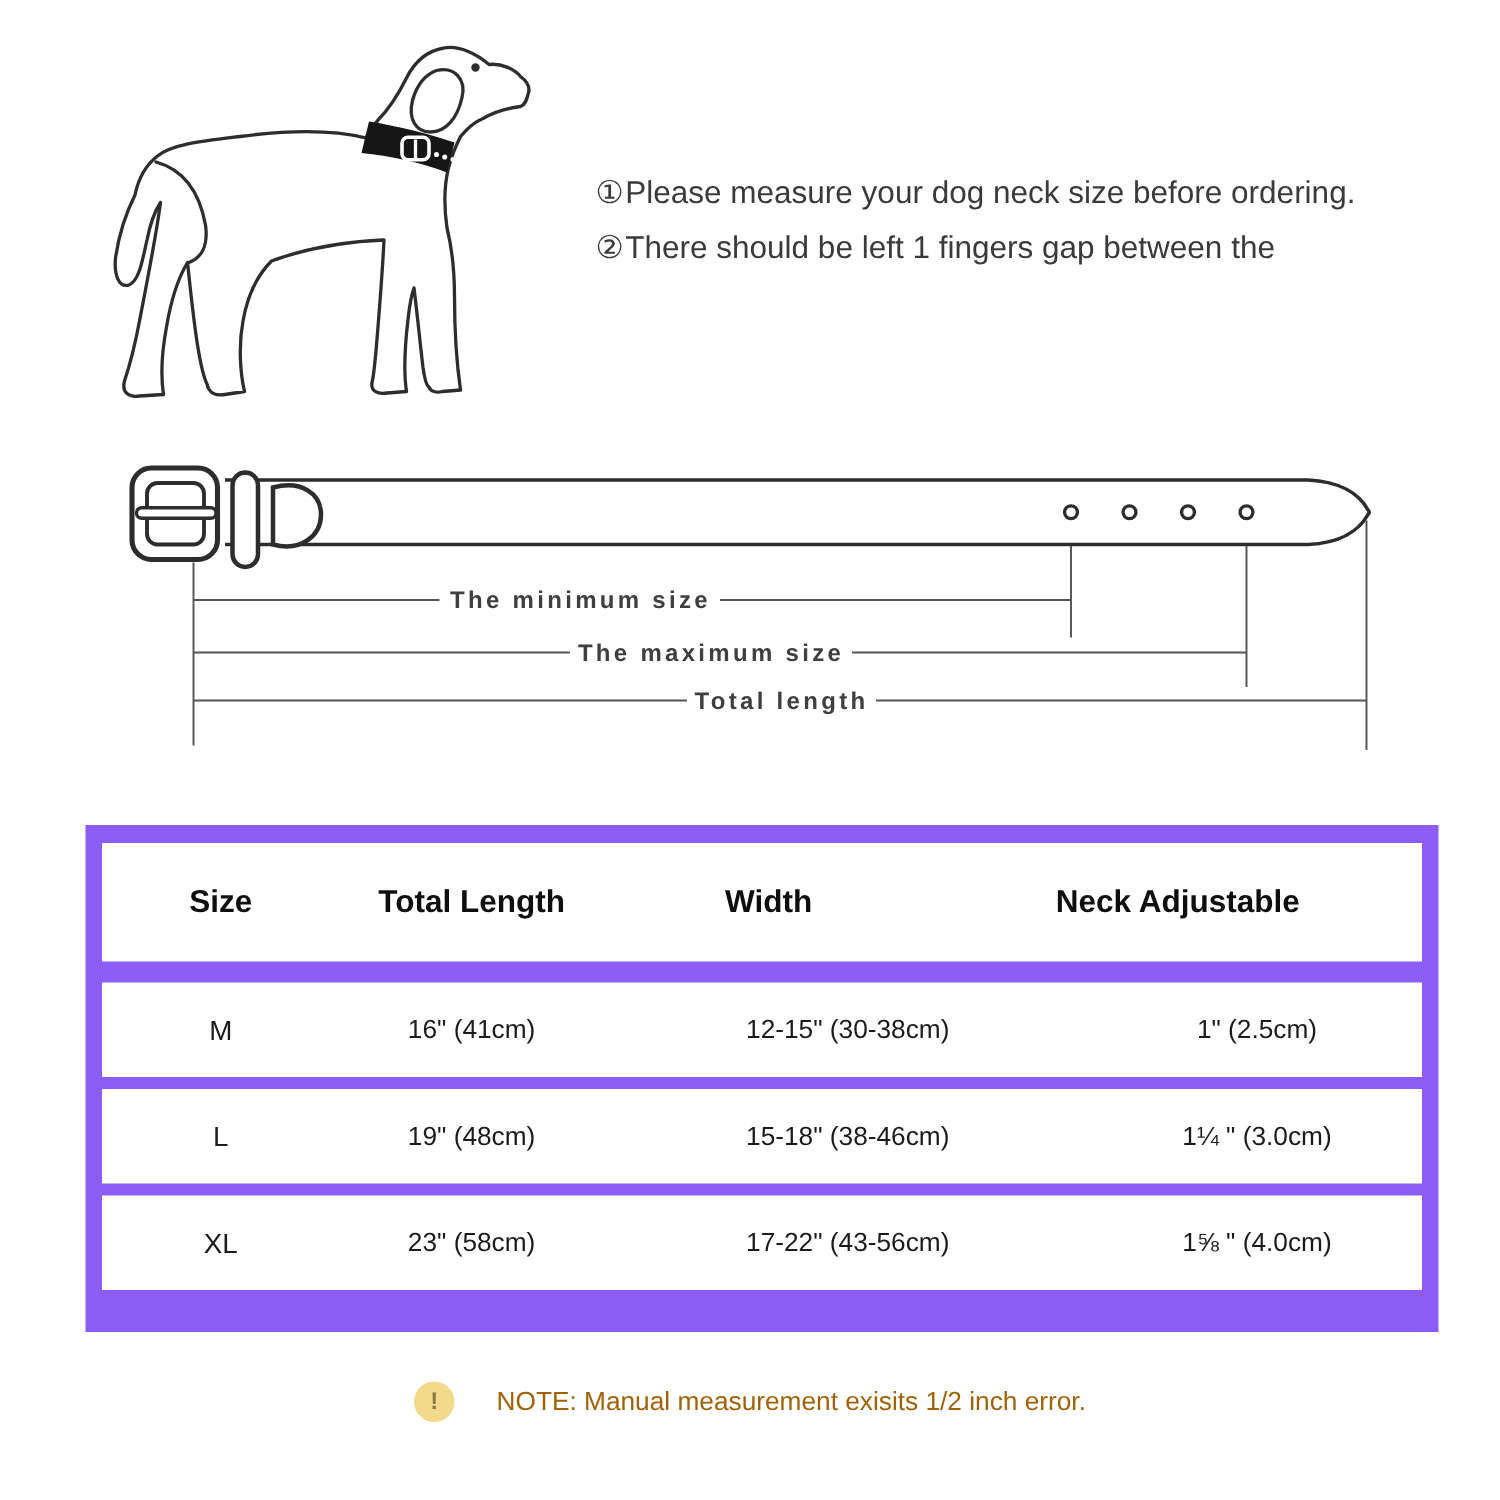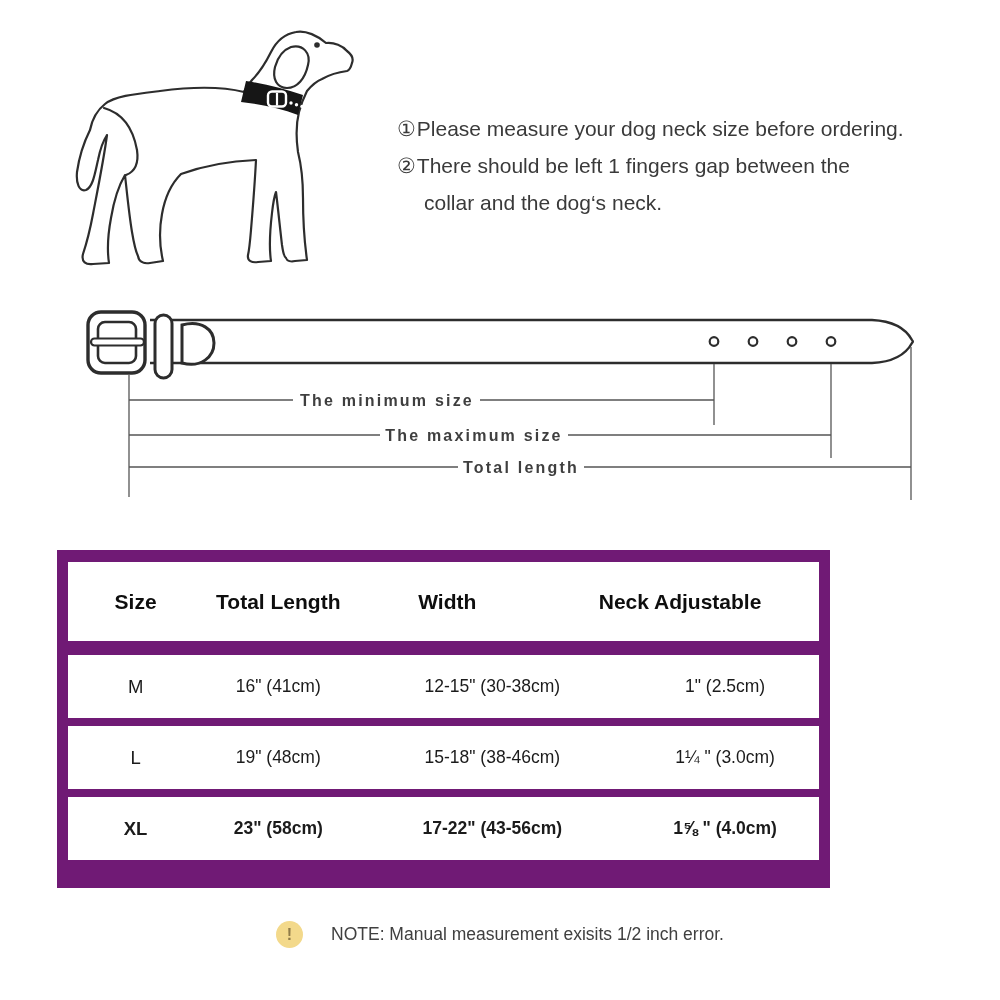--- a/index.html
+++ b/index.html
@@ -17,39 +17,39 @@
 
   
   #collar-diagram { left:0; top:295px; }
   #dog-figure { left:50px; top:8px; }
   .meas-text {
     font-family:"Liberation Sans", sans-serif; font-size:16px; font-weight:bold;
     fill:#3f3f3f; letter-spacing:2.2px; paint-order:stroke; stroke:#ffffff; stroke-width:5px;
   }
 
   
-  #size-table { left:57px; top:550px; width:773px; background:#701a75; padding:12px 11px; box-sizing:border-box; }
+  #size-table { left:57px; top:550px; width:902px; background:#8b5cf6; padding:12px 11px; box-sizing:border-box; }
   .t-row { background:#ffffff; display:flex; align-items:center; width:100%; }
   .t-header { height:79px; margin-bottom:14px; }
   .t-header .cell { font-weight:bold; font-size:21px; color:#0e0e0e; }
   .t-data { height:63px; margin-bottom:8px; }
-  .t-data:last-child { margin-bottom:16px;font-weight:bold; }
+  .t-data:last-child { margin-bottom:16px; }
   .t-data .cell { font-size:17.5px; color:#1b1b1b; }
   .t-data .c0 { font-size:18.5px; }
   .cell { text-align:center; }
   .c0 { width:18%; } .c1 { width:20%; } .c2 { width:37%; } .c3 { width:25%; }
 
   
   #note-row { left:0; top:921px; width:1000px; display:flex; justify-content:center; align-items:center; gap:12px; }
   .note-icon {
     width:27px; height:27px; border-radius:50%; background:#f3d98b; color:#8f7b49;
     display:flex; align-items:center; justify-content:center;
     font-size:16px; font-weight:bold; flex:0 0 auto;
   }
-  .note-text { font-size:17.5px; color:#404040;margin-left:16px; }
+  .note-text { font-size:17.5px; color:#a16207;margin-left:16px; }
 </style>
 </head>
 <body>
 
 <svg id="dog-figure" class="abs" width="330" height="272" viewBox="0 0 330 272">
   <g fill="#ffffff" stroke="#2d2d2d" stroke-width="2.2" stroke-linecap="round" stroke-linejoin="round">
     <path d="
       M 276,35
       C 284,34 293,38 297,43
       C 301,46 304,50 302,55
@@ -107,21 +107,20 @@
     <circle cx="252" cy="98.4" r="1.7" fill="#ffffff"></circle>
   </g>
 </svg>
 
 <div id="instructions" class="abs">
   <div>
     <span class="instr-num">①</span><span>Please measure your dog neck size before ordering.</span>
   </div>
   <div>
     <span class="instr-num">②</span><span>There should be left 1 fingers gap between the</span><br>
-    <span class="indent">collar and the dog‘s neck.</span>
   </div>
 </div>
 
 <svg id="collar-diagram" class="abs" width="1000" height="225" viewBox="0 0 1000 225">
 
   <path fill="#ffffff" stroke="#2d2d2d" stroke-width="2.4" d="M 150,25 H 872 C 893,26 906,34 912,45 C 913,46 913,47 912,48 C 906,59 893,67 872,68 H 150"></path>
 
   <g fill="#ffffff" stroke="#2d2d2d" stroke-width="2.2">
     <circle cx="714" cy="46.5" r="4.3"></circle>
     <circle cx="753" cy="46.5" r="4.3"></circle>

